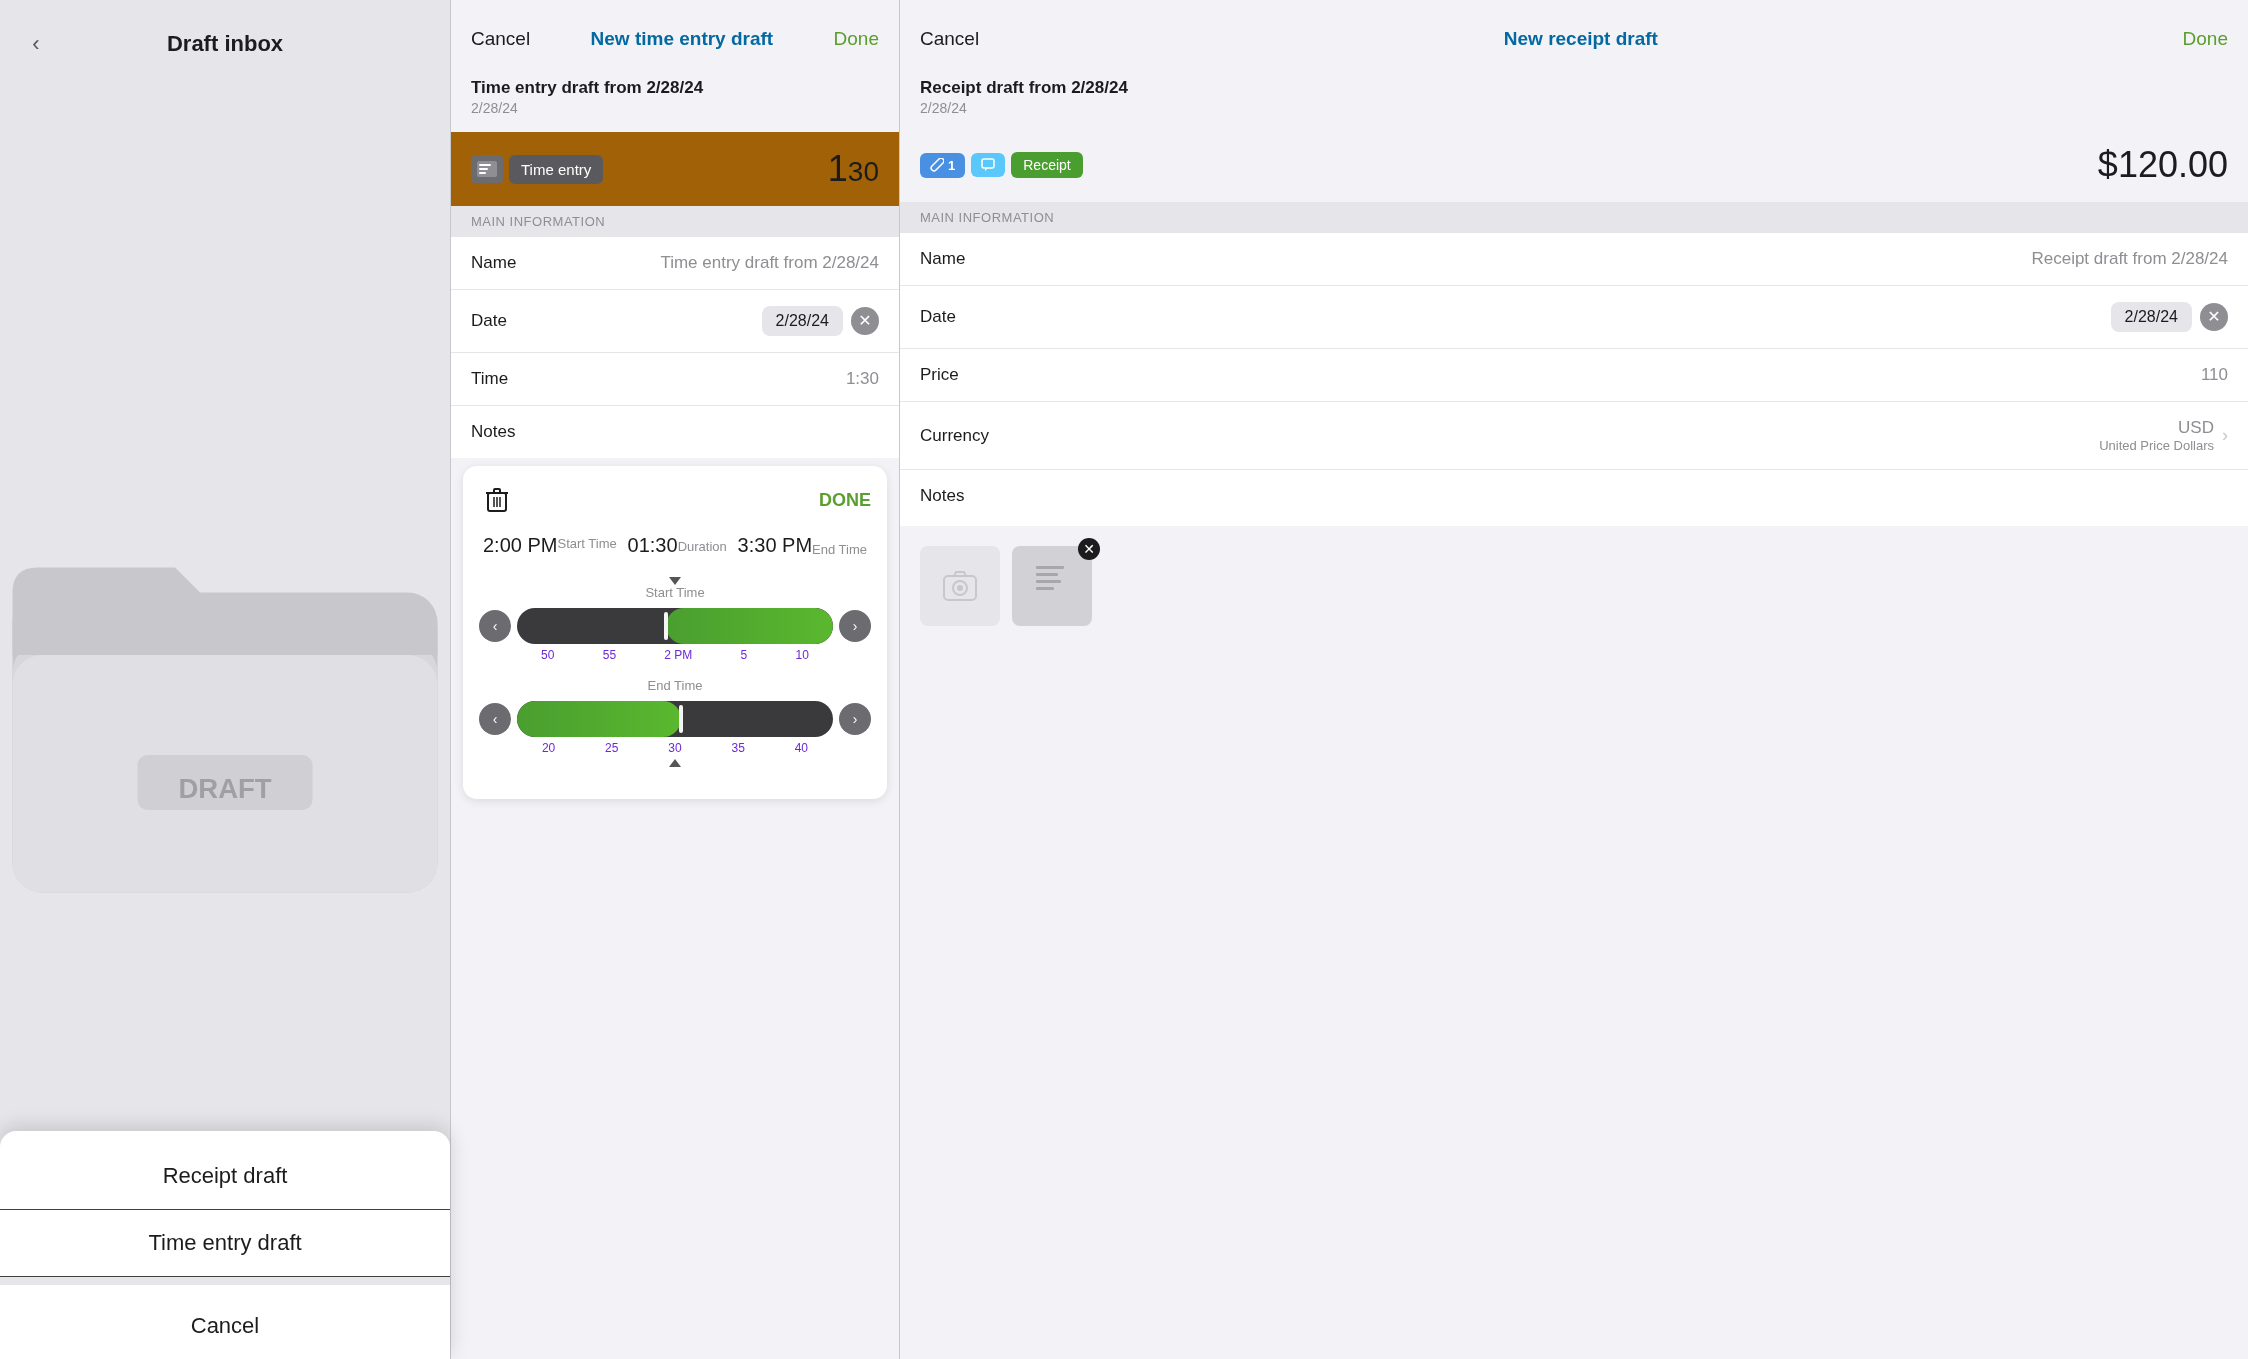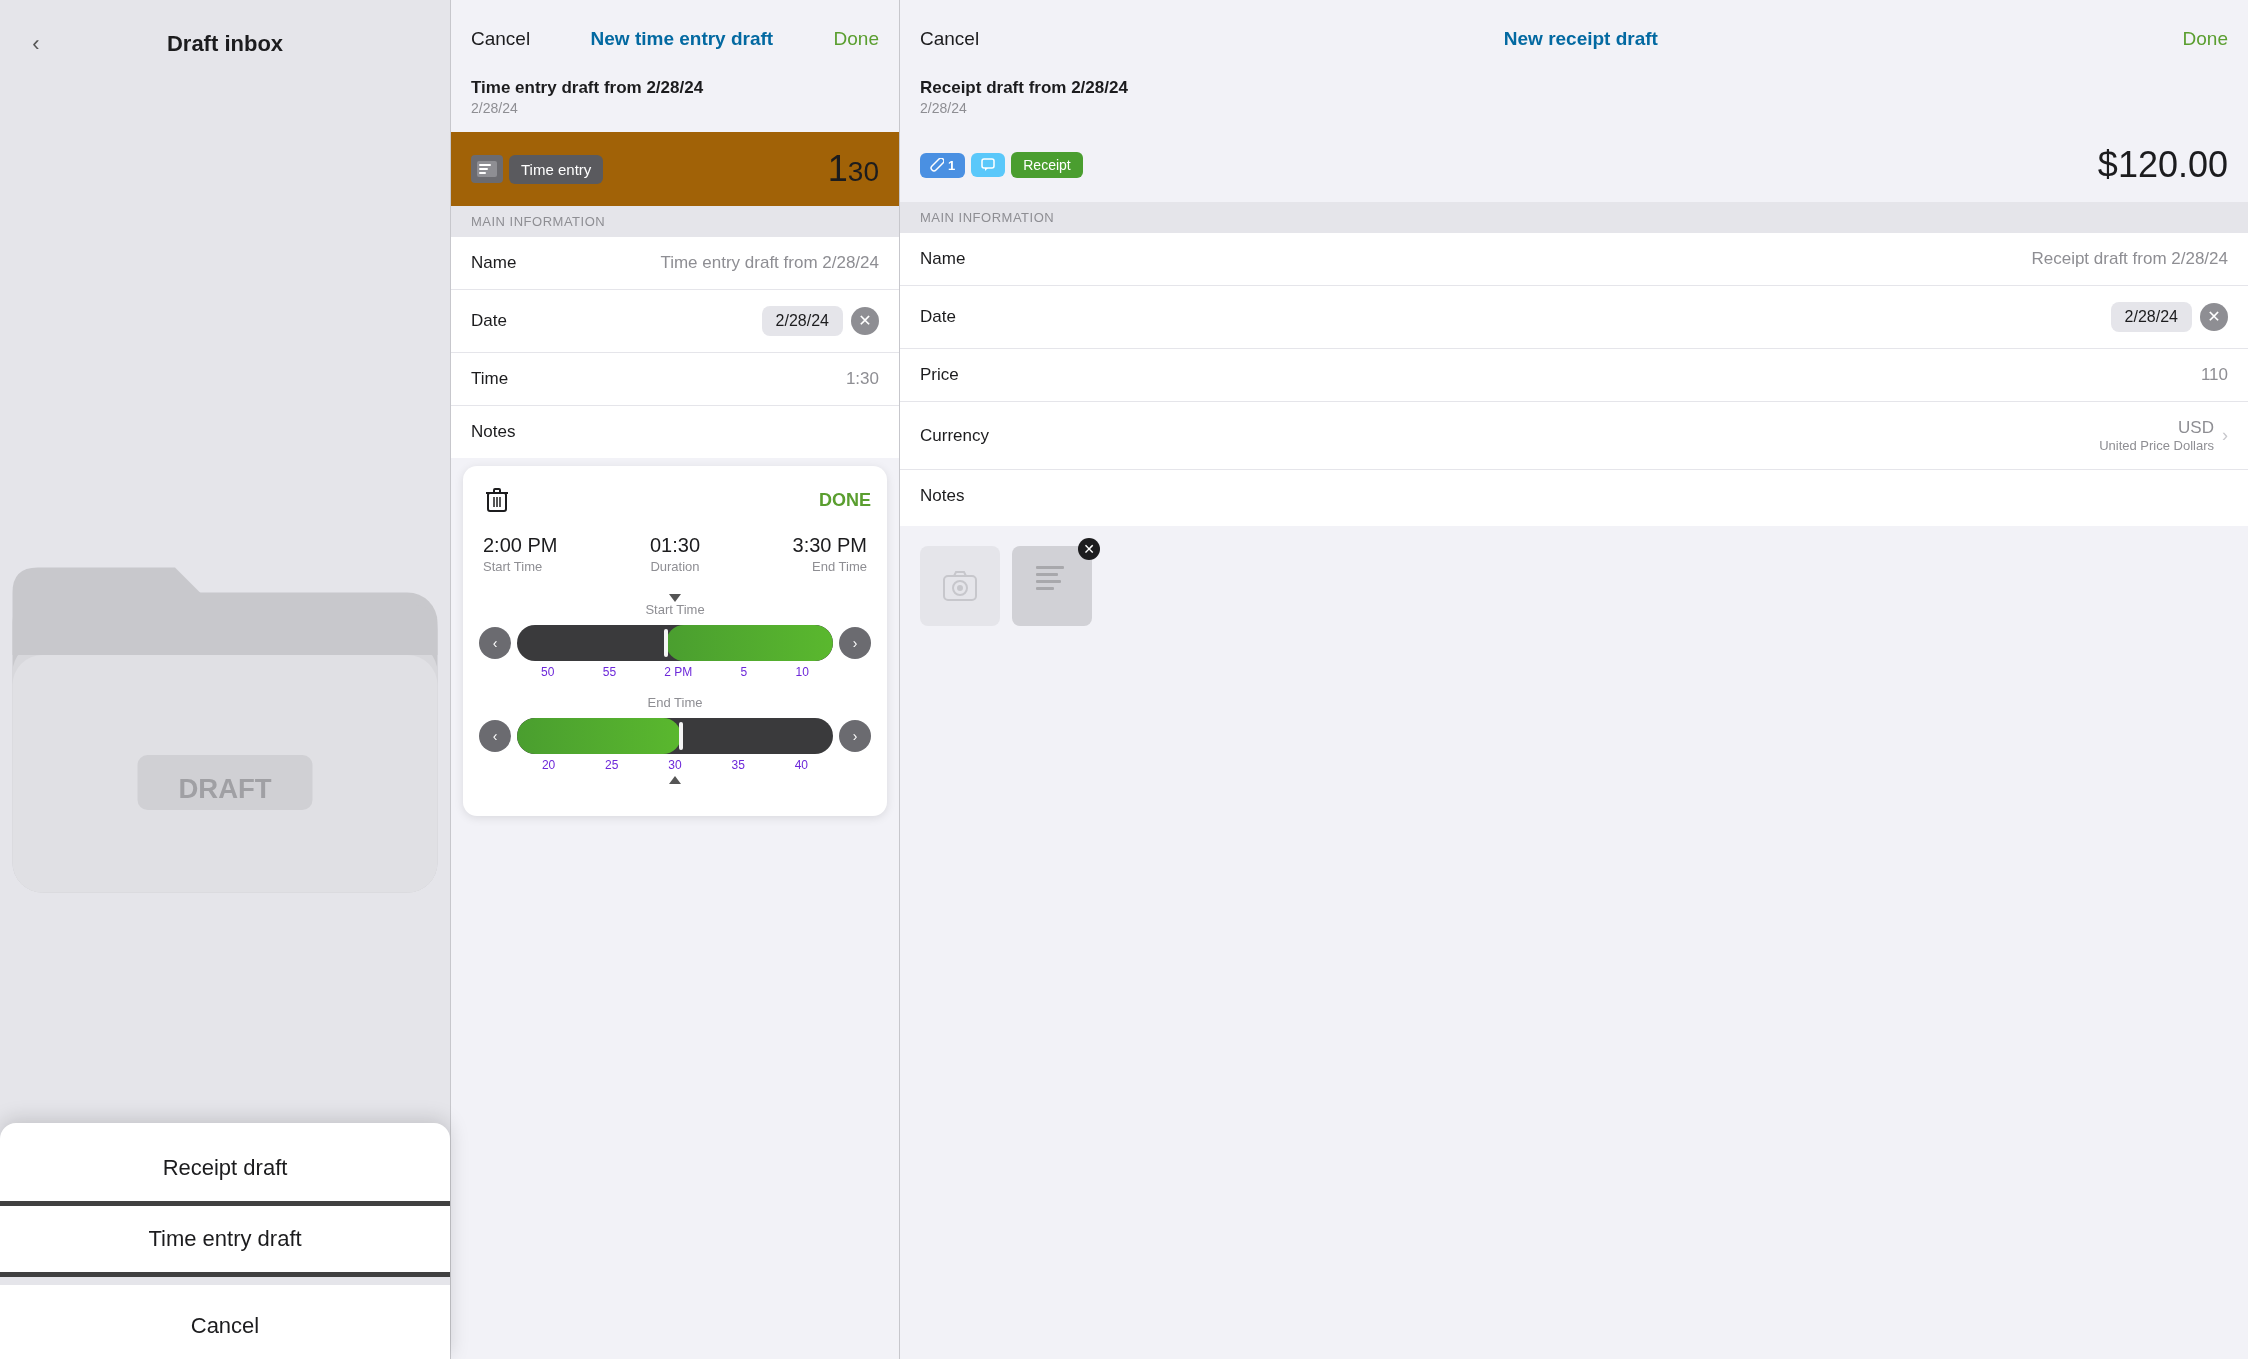--- a/index.html
+++ b/index.html
@@ -68,21 +68,21 @@
       border-radius: 16px 16px 0 0;
       padding: 12px 0 0;
       box-shadow: 0 -4px 20px rgba(0,0,0,0.15);
     }
     .bottom-sheet-item {
       padding: 20px 24px;
       font-size: 22px;
       color: #1c1c1e;
       text-align: center;
       cursor: pointer;
-      border-bottom: 5px solid #404040;
+      border-bottom: 1px solid #404040;
     }
     .bottom-sheet-item:last-of-type {
       border-bottom: none;
     }
     .bottom-sheet-cancel {
       padding: 20px 24px;
       font-size: 22px;
       color: #1c1c1e;
       text-align: center;
       cursor: pointer;
@@ -271,21 +271,21 @@
     }
     .time-display-row {
       display: flex;
       justify-content: space-between;
       align-items: flex-start;
       margin-bottom: 20px;
       padding: 0 4px;
     }
     .time-block {
       display: flex;
-      flex-direction: column;
+      flex-direction: row;
       align-items: center;
     }
     .time-block.start { align-items: flex-start; }
     .time-block.end { align-items: flex-end; }
     .time-block .time-val {
       font-size: 20px;
       font-weight: 500;
       color: #1c1c1e;
     }
     .time-block .time-lbl {

